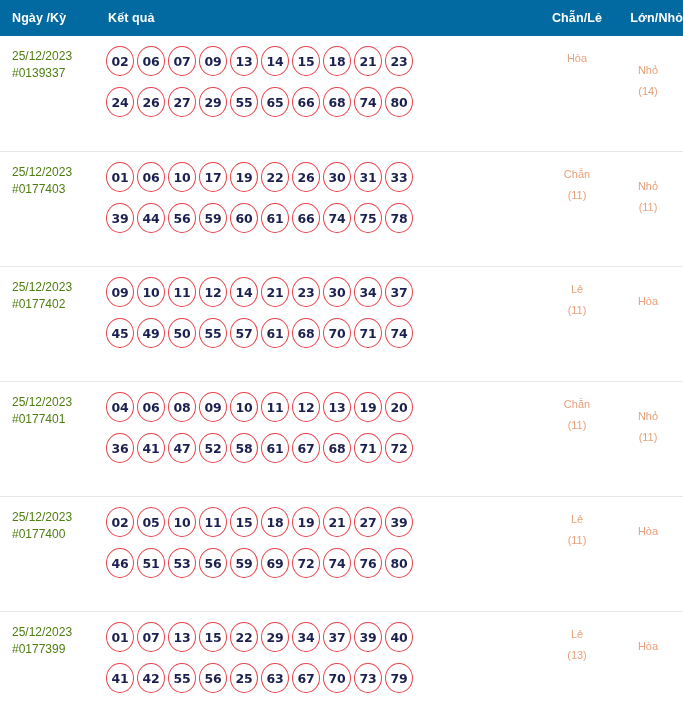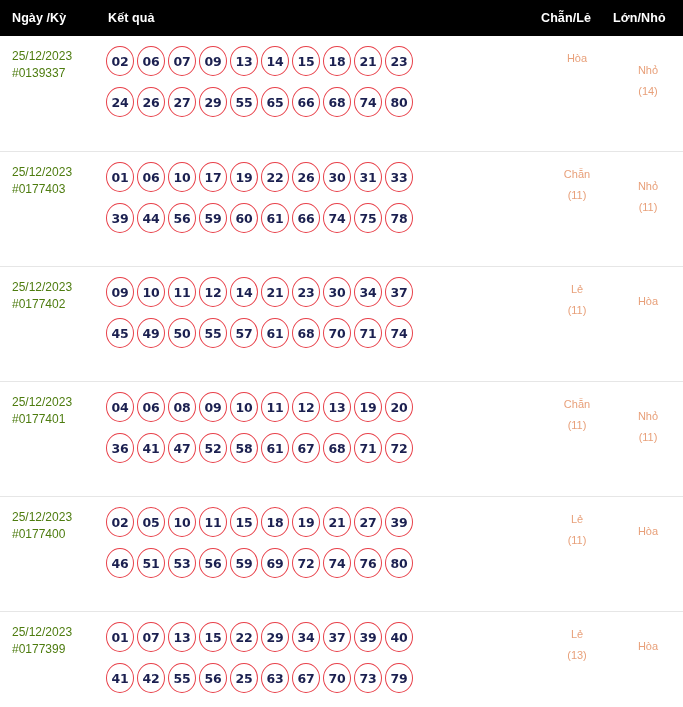--- a/index.html
+++ b/index.html
@@ -18,30 +18,30 @@
   .results-table {
     width: 683px;
     background: #ffffff;
   }
 
   
   .table-header {
     display: flex;
     align-items: center;
     height: 36px;
-    background: #000000;
+    background: #0369a1;
     color: #ffffff;
     font-size: 12.5px;
     font-weight: bold;
     letter-spacing: 0.1px;
   }
   .col-date      { width: 102px; padding-left: 12px; }
   .col-result    { flex: 1 1 auto; padding-left: 6px; }
-  .col-parity    { width: 72px; text-align: left; }
-  .col-size      { width: 70px; text-align: left; }
+  .col-parity    { width: 72px; text-align: center; }
+  .col-size      { width: 70px; text-align: right; }
 
   
   .result-row {
     display: flex;
     align-items: flex-start;
     border-top: 1px solid #e6e6e6;
     min-height: 115px;
     padding-top: 9px;
   }
   .result-row:first-of-type { border-top: none; }

